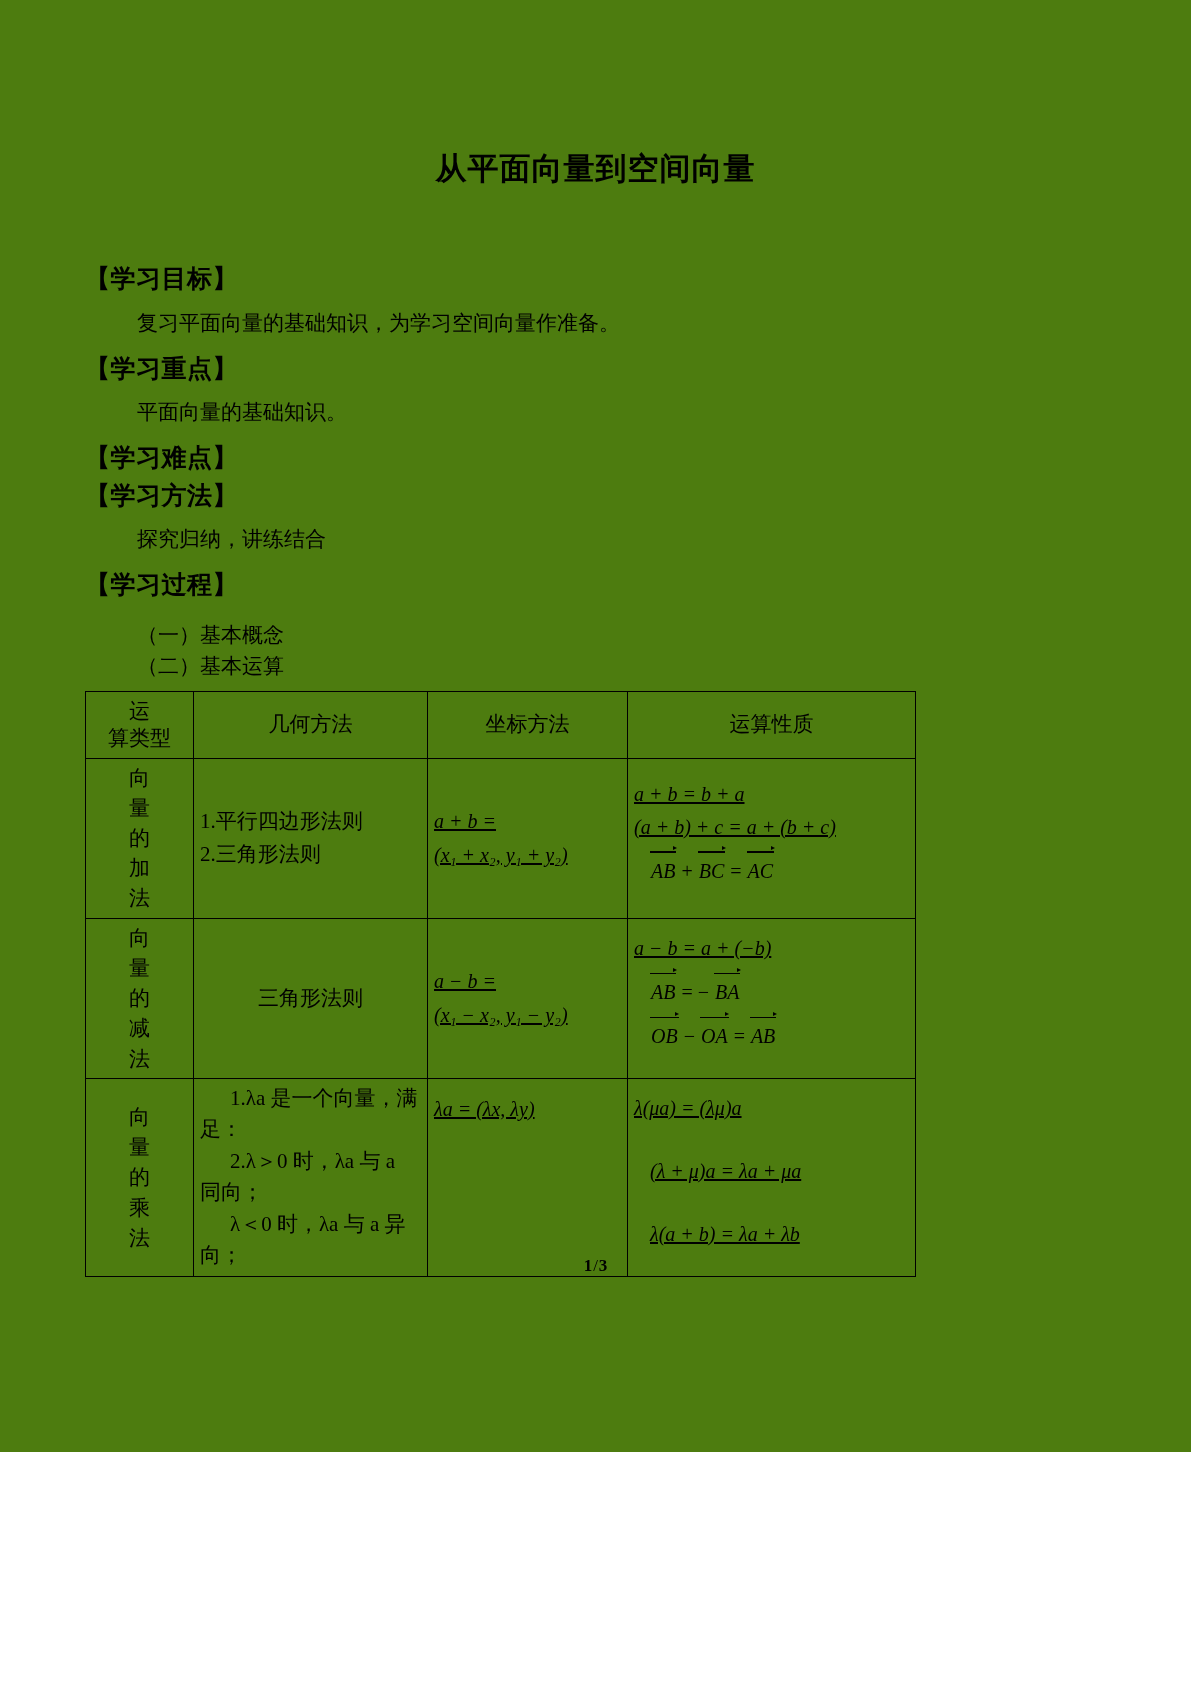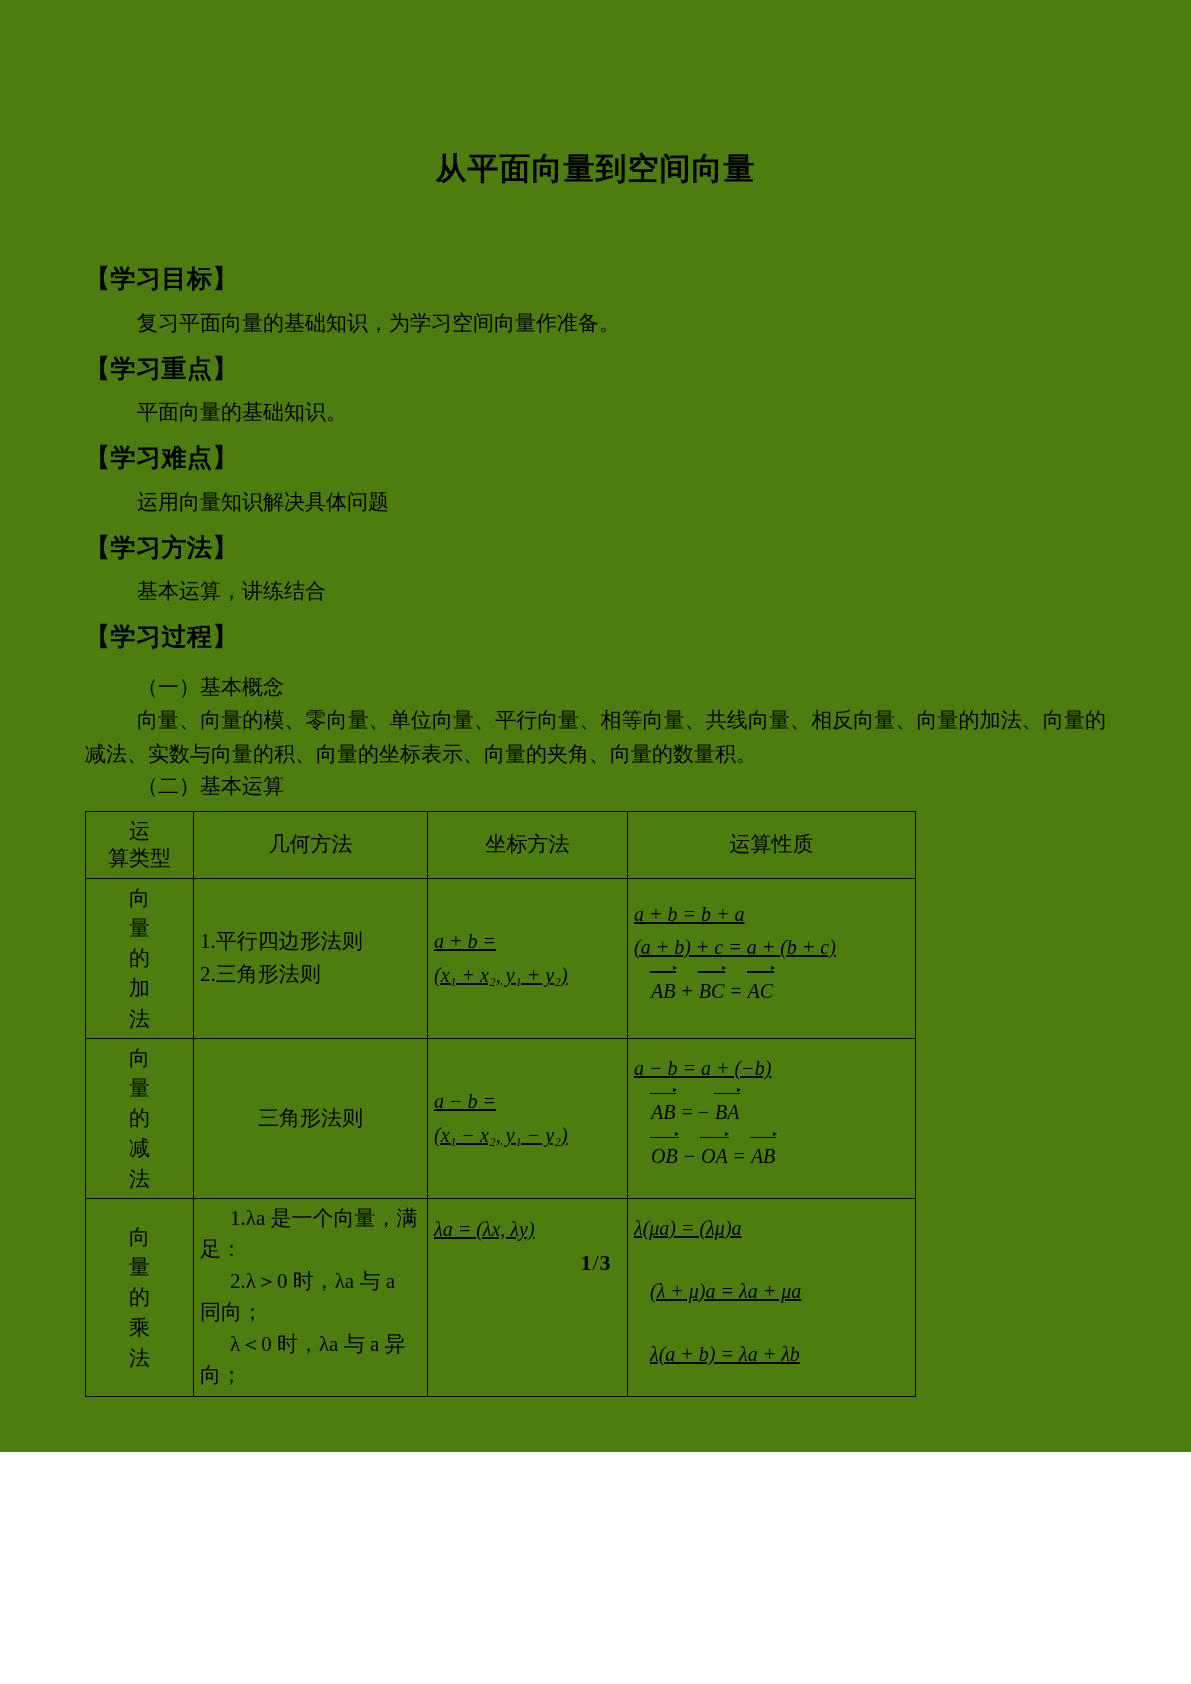--- a/index.html
+++ b/index.html
@@ -141,21 +141,21 @@
     border-top: 2.6px solid transparent;
     border-bottom: 2.6px solid transparent;
   }
 
   .footer {
     position: absolute;
     left: 0;
     right: 0;
     bottom: 176px;
     text-align: center;
-    font-size: 22px;
+    font-size: 17px;
     font-weight: bold;
     font-family: "Liberation Serif","DejaVu Serif",serif;
   }
   .footer .sep { font-weight: normal; padding: 0 1px; }
 </style>
 </head>
 <body>
 
 <div class="page">
 
@@ -163,31 +163,29 @@
 
   <div class="spacer-after-title"></div>
 
   <div class="heading">【学习目标】</div>
   <p class="para">复习平面向量的基础知识，为学习空间向量作准备。</p>
 
   <div class="heading">【学习重点】</div>
   <p class="para">平面向量的基础知识。</p>
 
   <div class="heading">【学习难点】</div>
-  <p class="para">运用向量知识解决具体问题</p>
 
   <div class="heading">【学习方法】</div>
-  <p class="para">基本运算，讲练结合</p>
+  <p class="para">探究归纳，讲练结合</p>
 
   <div class="heading">【学习过程】</div>
 
   <div class="gap-sm"></div>
 
   <div class="sub-line">（一）基本概念</div>
-  <p class="para noindent-wrap">向量、向量的模、零向量、单位向量、平行向量、相等向量、共线向量、相反向量、向量的加法、向量的减法、实数与向量的积、向量的坐标表示、向量的夹角、向量的数量积。</p>
   <div class="sub-line">（二）基本运算</div>
 
   <table class="ops">
     <colgroup>
       <col class="col-type">
         <col class="col-geom">
         <col class="col-coord">
         <col class="col-prop">
     </colgroup>
     <thead>

